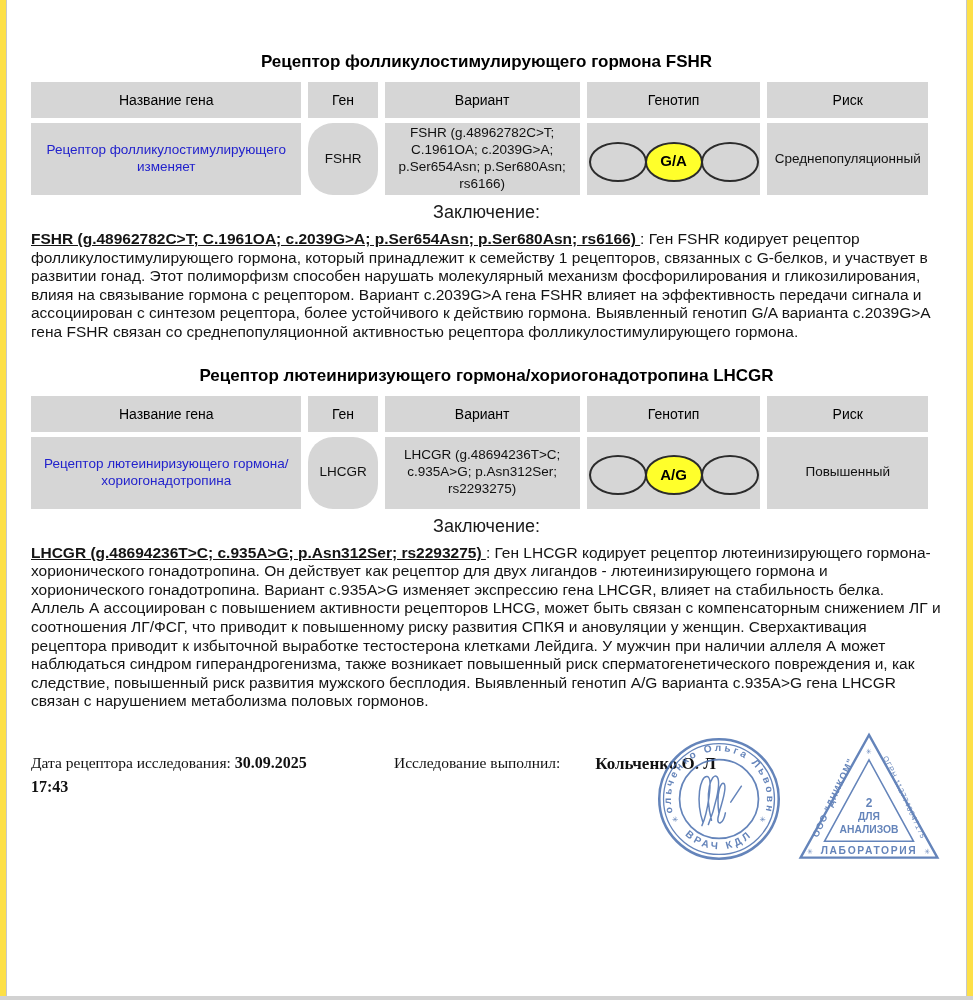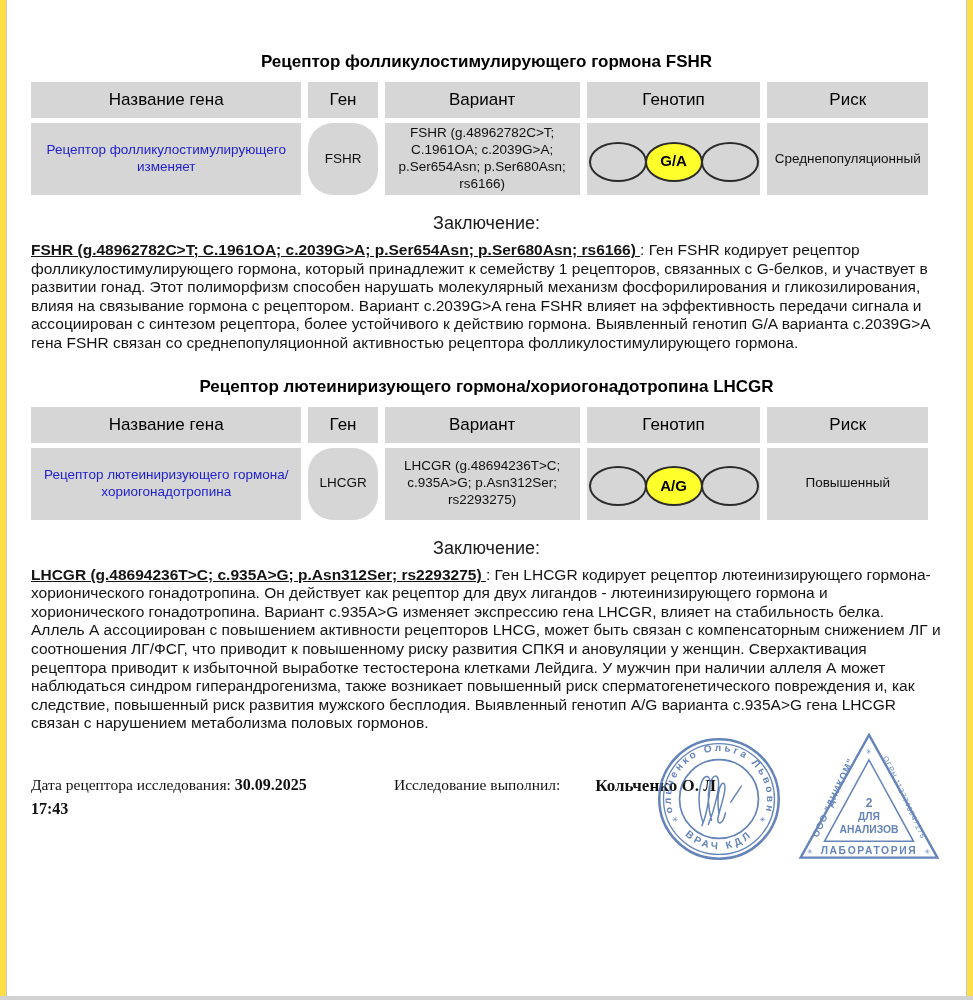--- a/index.html
+++ b/index.html
@@ -17,39 +17,39 @@
   }
   .t1-title { padding-top:52px; }
   .t2-title { padding-top:24px; }
 
   table.gene-table {
     width:100%; table-layout:fixed;
     border-collapse:separate; border-spacing:7px 5px;
     margin-top:5px; margin-left:-7px; margin-right:-7px;
   }
   table.gene-table td { background:#d6d6d6; text-align:center; vertical-align:middle; }
-  td.hdr { height:36px; font-size:17px; color:#000; }
+  td.hdr { height:36px; font-size:14px; color:#000; }
   tr.body-row td { height:72px; font-size:13.5px; line-height:1.25; padding:2px 4px; }
   td.gene-name { color:#2222cc; font-size:13.5px; }
   td.gene-sym  { font-size:14px;border-radius:25px; }
   td.variant   { font-size:13.5px; }
   td.risk      { font-size:13.5px; }
   td.genotype  { vertical-align:top; }
 
   .alleles { display:flex; justify-content:center; align-items:flex-start; padding-top:5px; }
   .ellipse {
     width:58px; height:40px; border:2px solid #2b2b2b; border-radius:50%;
     background:transparent; flex:0 0 auto;
   }
   .ellipse.mid {
     background:#ffff2b; margin:0 -2px; display:flex; align-items:center; justify-content:center;
     font-weight:bold; font-size:15px; color:#000; z-index:2; position:relative;
   }
 
-  .conclusion-head { text-align:center; font-size:18px; margin-top:13px; color:#1a1a1a; }
+  .conclusion-head { text-align:center; font-size:18px; margin-top:2px; color:#1a1a1a; }
   .conclusion { margin-top:7px; font-size:15.5px; line-height:18.6px; color:#141414; text-align:left; }
   .conclusion .lead { font-weight:bold; text-decoration:underline; }
 
   .footer { margin-top:40px; display:flex; align-items:flex-start; font-family:"Liberation Serif", serif; font-size:15.5px; color:#111; }
   .date-block { width:335px; line-height:1.5; }
   .date-block b { font-size:16px; }
   .examiner-block { margin-left:28px; display:flex; gap:35px; line-height:1.5; }
   .examiner-block b { font-size:17px; }
 
   .stamp { position:absolute; opacity:0.85; }

